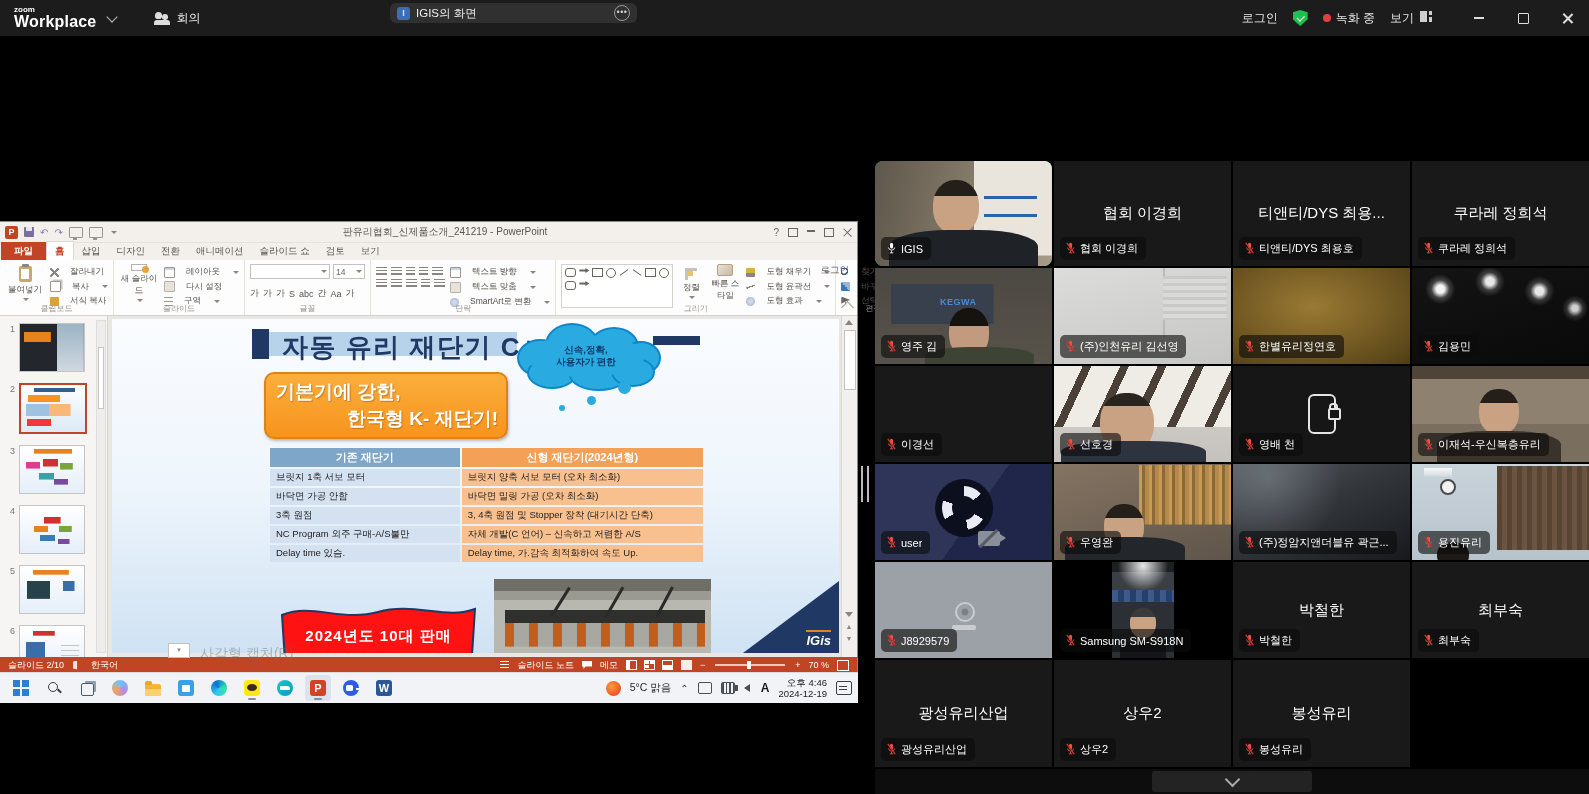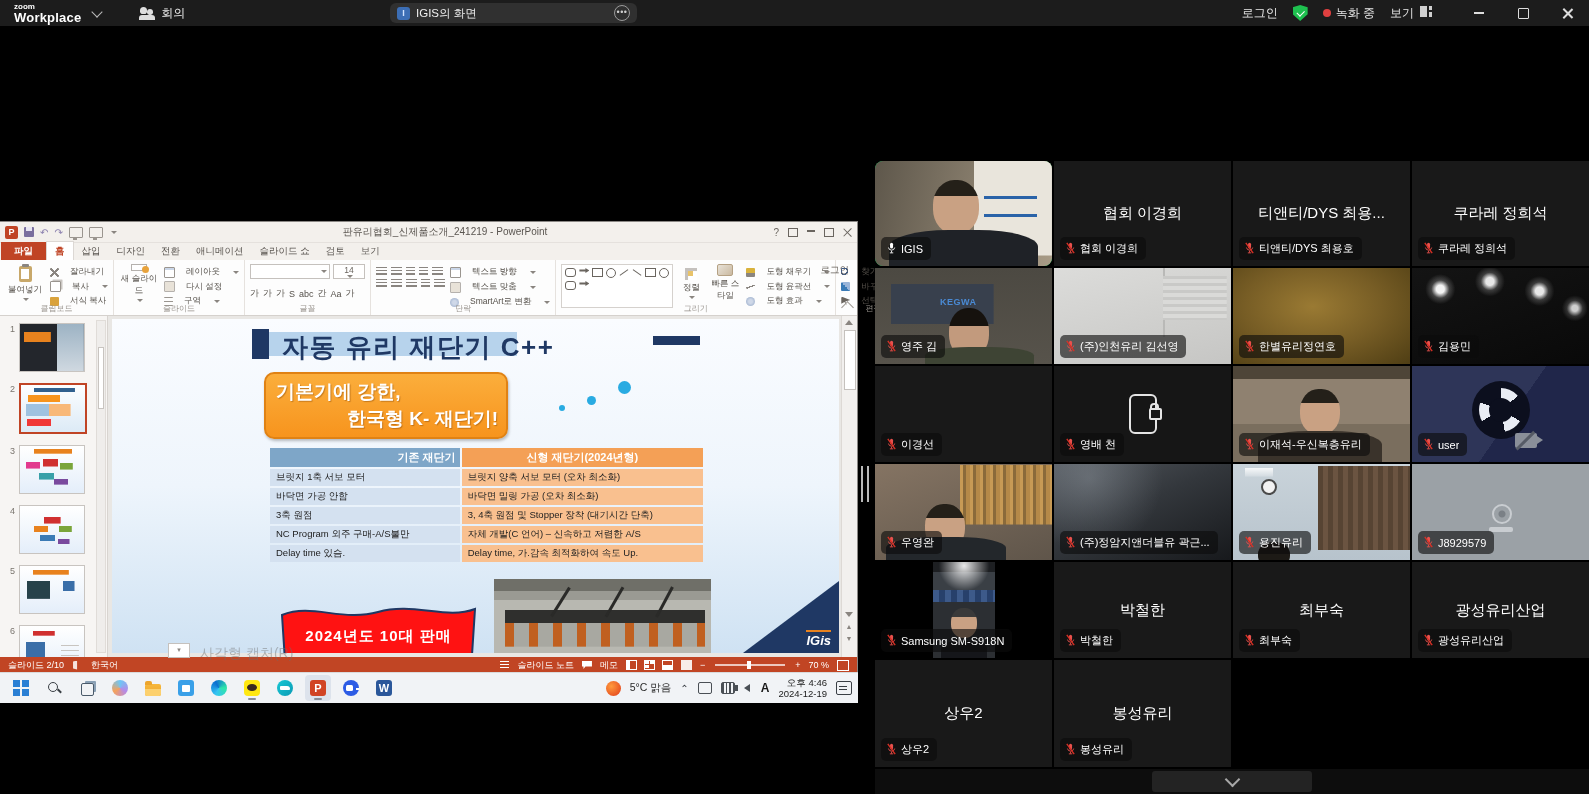--- a/index.html
+++ b/index.html
@@ -1,21 +1,21 @@
 <!DOCTYPE html>
 <html><head>
 <meta charset="utf-8">
 <style>
   html,body{margin:0;padding:0;background:#000;width:1589px;height:794px;overflow:hidden;
     font-family:"Liberation Sans","DejaVu Sans",sans-serif;-webkit-font-smoothing:antialiased;}
   
-  .topbar{position:absolute;left:0;top:0;width:1589px;height:26px;background:#1c1c1c;display:flex;align-items:center;color:#e8e8e8;z-index:50;}
+  .topbar{position:absolute;left:0;top:0;width:1589px;height:36px;background:#1c1c1c;display:flex;align-items:center;color:#e8e8e8;z-index:50;}
   .zlogo{margin-left:14px;line-height:1;}
   .zlogo .s{display:block;font-size:8px;font-weight:bold;color:#fff;}
-  .zlogo .m{display:block;font-size:13px;font-weight:bold;color:#fff;letter-spacing:.2px;}
+  .zlogo .m{display:block;font-size:16px;font-weight:bold;color:#fff;letter-spacing:.2px;}
   .chev{width:7px;height:7px;border-right:1.5px solid #bbb;border-bottom:1.5px solid #bbb;transform:rotate(45deg);margin:0 0 3px 12px;}
   .meet{display:flex;align-items:center;gap:6px;margin-left:38px;font-size:12px;color:#eee;}
   .ppl{position:relative;width:16px;height:12px;}
   .ppl::before,.ppl::after{content:"";position:absolute;background:#ddd;border-radius:50% 50% 40% 40%;}
   .ppl::before{left:1px;top:0;width:7px;height:7px;}
   .ppl::after{left:8px;top:2px;width:6px;height:6px;}
   .ppl i{position:absolute;left:0;bottom:-1px;width:16px;height:5px;background:#ddd;border-radius:3px 3px 0 0;}
   .sharetab{position:absolute;left:390px;top:3px;width:233px;height:20px;background:#303030;border-radius:6px;display:flex;align-items:center;padding:0 7px;gap:6px;}
   .tabavatar{width:13px;height:13px;border-radius:3px;background:#3c6eb5;color:#cfe2ff;font-size:9px;font-weight:bold;display:flex;align-items:center;justify-content:center;}
   .tabtitle{font-size:11.5px;color:#f0f0f0;}
@@ -154,21 +154,21 @@
   .puff{position:absolute;background:#29abe2;border:2px solid #0e86c9;border-radius:50%;}
   .cloudcore{position:absolute;left:14px;top:14px;width:120px;height:42px;background:#29abe2;border-radius:50%;}
   .cloudtxt{position:absolute;inset:0;display:flex;flex-direction:column;align-items:center;justify-content:center;font-size:9.5px;font-weight:bold;color:#0d3a66;line-height:12px;}
   .obox{position:absolute;left:152px;top:53px;width:240px;height:63px;border-radius:10px;border:2px solid #e08214;
     background:linear-gradient(180deg,#fbae3c,#f7941d);box-shadow:1px 2px 3px rgba(0,0,0,.25);}
   .obox .l1{position:absolute;left:10px;top:5px;font-size:19px;font-weight:bold;color:#fff;text-shadow:1px 1px 1px rgba(120,60,0,.4);}
   .obox .l2{position:absolute;right:8px;bottom:5px;font-size:19px;font-weight:bold;color:#fff;text-shadow:1px 1px 1px rgba(120,60,0,.4);}
   .dot{position:absolute;border-radius:50%;background:#29abe2;}
   .stable{position:absolute;left:156px;top:127px;width:437px;border-spacing:2px;border-collapse:separate;}
   .stable th{font-size:11px;font-weight:bold;color:#fff;padding:2px 4px;height:15px;}
-  .stable th.c1{background:#7ea6c8;width:44%;text-align:right;}
+  .stable th.c1{background:#7ea6c8;width:44%;}
   .stable th.c2{background:#f4a056;}
   .stable td{font-size:9.5px;color:#222;padding:1.5px 6px;height:14px;white-space:nowrap;}
   .stable td.c1{background:#d4e1f0;}
   .stable td.c2{background:#f9c08f;}
   .banner{position:absolute;left:163px;top:280px;width:207px;height:72px;}
   .banner svg{position:absolute;inset:0;}
   .bannertxt{position:absolute;inset:0;display:flex;align-items:center;justify-content:center;font-size:15px;font-weight:bold;color:#fff;letter-spacing:1px;padding-top:2px;}
   .photo{position:absolute;left:382px;top:260px;width:217px;height:74px;overflow:hidden;
     background:linear-gradient(180deg,#6f6f68 0 16%,#9a9a93 16% 28%,#b8b8b1 28% 100%);}
   .machine{position:absolute;left:5%;right:3%;top:42%;height:50%;
@@ -454,21 +454,21 @@
           </div>
       </div>
       <div class="glabel">슬라이드</div>
     </div>
     <div class="rgroup" style="flex-direction:column;">
       <div class="fontrow">
         <span class="combo" style="width:74px;">
             <span></span>
             <span class="caret"></span>
           </span>
-        <span class="combo" style="width:26px;flex-direction:column;">
+        <span class="combo" style="width:26px;">
             <span>14</span>
             <span class="caret"></span>
           </span>
       </div>
       <div class="glyphrow">
           <span>가</span>
           <span>가</span>
           <span>가</span>
           <span>S</span>
           <span>abc</span>
@@ -606,20 +606,34 @@
           </div>
         </div>
       <div class="tscroll"></div>
     </div>
     <div class="canvas">
       <div class="slide">
         <div class="titleband"></div>
         <div class="titleband2"></div>
         <div class="navysq"></div>
         <div class="stitle">자동 유리 재단기 C++</div>
+        <div class="cloud">
+          <span class="puff" style="left:6px;top:18px;width:42px;height:34px;"></span>
+          <span class="puff" style="left:34px;top:2px;width:50px;height:40px;"></span>
+          <span class="puff" style="left:78px;top:6px;width:46px;height:36px;"></span>
+          <span class="puff" style="left:110px;top:20px;width:36px;height:30px;"></span>
+          <span class="puff" style="left:16px;top:36px;width:46px;height:28px;"></span>
+          <span class="puff" style="left:58px;top:38px;width:56px;height:28px;"></span>
+          <span class="puff" style="left:100px;top:36px;width:40px;height:26px;"></span>
+          <span class="cloudcore"></span>
+          <div class="cloudtxt">
+              <span>신속,정확,</span>
+              <span>사용자가 편한</span>
+            </div>
+        </div>
         <div class="obox">
           <span class="l1">기본기에 강한,</span>
           <span class="l2">한국형 K- 재단기!</span>
         </div>
         <span class="dot" style="left:447px;top:86px;width:6px;height:6px;"></span>
         <span class="dot" style="left:475px;top:77px;width:9px;height:9px;"></span>
         <span class="dot" style="left:506px;top:62px;width:13px;height:13px;"></span>
         <table class="stable">
           <thead>
               <tr>
@@ -887,20 +901,36 @@
       <span class="micwrap"><svg width="11" height="12" viewBox="0 0 24 26">
             <rect x="8.8" y="1.5" width="6.6" height="12.5" rx="3.3" fill="#e8514d"></rect>
             <path d="M5.4 12a6.9 6.9 0 0 0 13.6 0" fill="none" stroke="#e8514d" stroke-width="2"></path>
             <path d="M12.1 19v4M8.4 23.6h7.4" stroke="#e8514d" stroke-width="2" fill="none"></path>
             <path d="M4 2 L20 24" stroke="#d93025" stroke-width="3"></path>
           </svg></span>
       <span class="nm">이경선</span>
     </div>
   </div>
 
+  <div class="tile">
+    <div class="scene sc-faceup">
+        <span class="p-head"></span>
+        <span class="p-torso"></span>
+      </div>
+
+    <div class="pill">
+      <span class="micwrap"><svg width="11" height="12" viewBox="0 0 24 26">
+            <rect x="8.8" y="1.5" width="6.6" height="12.5" rx="3.3" fill="#e8514d"></rect>
+            <path d="M5.4 12a6.9 6.9 0 0 0 13.6 0" fill="none" stroke="#e8514d" stroke-width="2"></path>
+            <path d="M12.1 19v4M8.4 23.6h7.4" stroke="#e8514d" stroke-width="2" fill="none"></path>
+            <path d="M4 2 L20 24" stroke="#d93025" stroke-width="3"></path>
+          </svg></span>
+      <span class="nm">선호경</span>
+    </div>
+  </div>
 
   <div class="tile">
     <div class="scene sc-phone">
         <span class="phone-icon"></span>
       </div>
 
     <div class="pill">
       <span class="micwrap"><svg width="11" height="12" viewBox="0 0 24 26">
             <rect x="8.8" y="1.5" width="6.6" height="12.5" rx="3.3" fill="#e8514d"></rect>
             <path d="M5.4 12a6.9 6.9 0 0 0 13.6 0" fill="none" stroke="#e8514d" stroke-width="2"></path>

